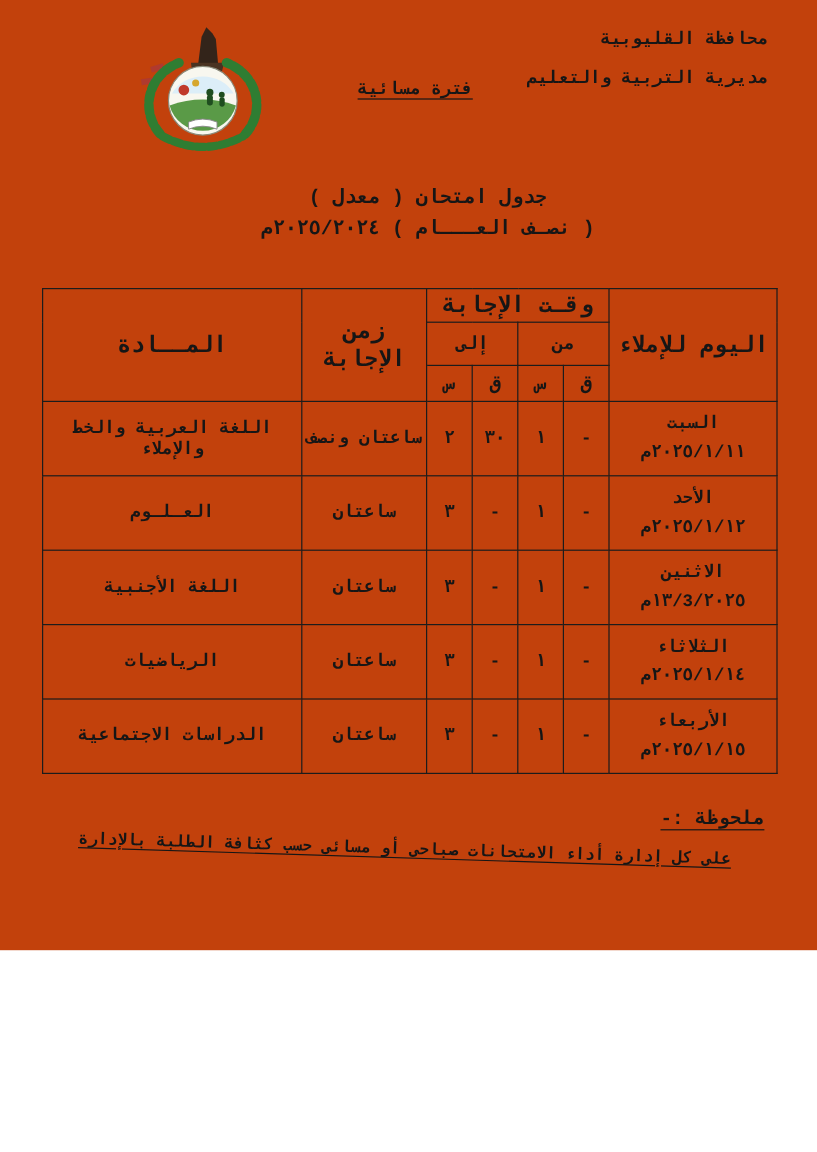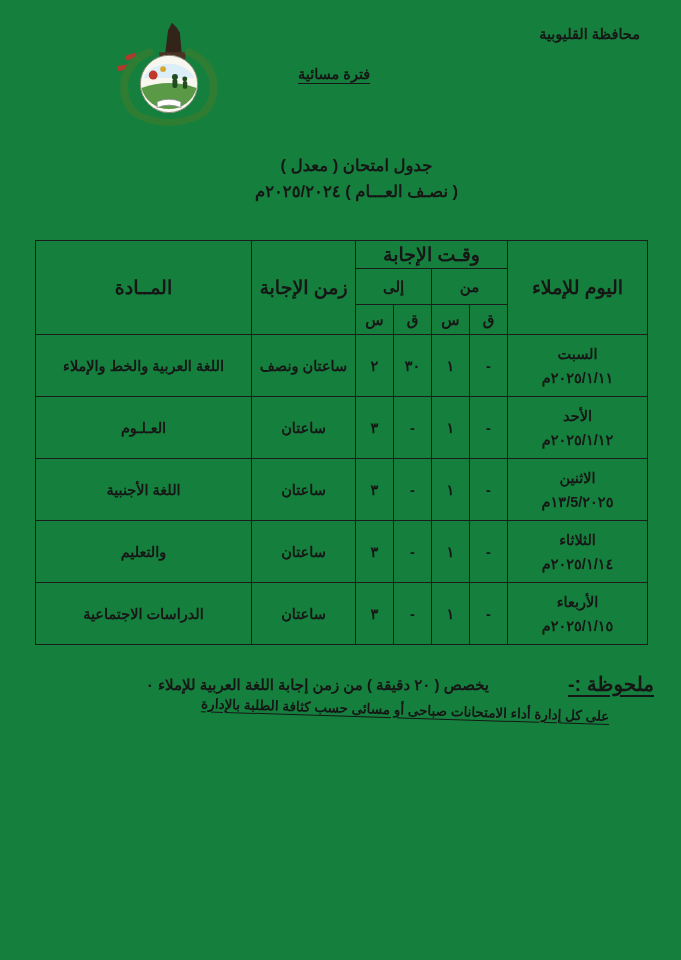--- a/index.html
+++ b/index.html
@@ -1,25 +1,25 @@
 <!DOCTYPE html>
 <html lang="ar" dir="rtl"><head>
 <meta charset="utf-8">
 <style>
   * { box-sizing: border-box; margin: 0; padding: 0; }
   html, body { background: #ffffff; }
   .page {
     position: relative;
     width: 681px;
-    height: 960px;
+    height: 792px;
     margin: 0 auto;
-    background: #15803d;
+    background: #c2410c;
     color: #161616;
     direction: rtl;
-    font-family: Liberation Sans, sans-serif;
+    font-family: Liberation Mono, monospace;
     overflow: hidden;
   }
   
   .letterhead-right {
     position: absolute;
     top: 18px;
     right: 41px;
     text-align: right;
     font-size: 14.5px;
     font-weight: bold;
@@ -79,22 +79,22 @@
   .exam-table thead tr.hr3 th { height: 30px; font-size: 15px; }
   .exam-table thead th { font-size: 15.5px; }
   .exam-table tbody tr { height: 62px; }
   .exam-table tbody td { font-size: 14.5px; }
   td.subject-cell { font-size: 15px; }
   td.day-date-cell { font-size: 14px; line-height: 24px; }
   
   .note-label {
     position: absolute;
     top: 672px;
-    right: 27px;
-    font-size: 20px;
+    right: 44px;
+    font-size: 16px;
     font-weight: bold;
     text-decoration: underline;
     text-underline-offset: 4px;
     white-space: nowrap;
   }
   .note-allocation {
     position: absolute;
     top: 676px;
     right: 192px;
     font-size: 15px;
@@ -114,20 +114,21 @@
     transform-origin: 100% 50%;
   }
 </style>
 </head>
 <body>
 
 <div class="page">
 
   <div class="letterhead-right">
     <div>محافظة القليوبية</div>
+    <div>مديرية التربية والتعليم</div>
   </div>
 
   <div class="period-label">فترة مسائية</div>
 
   <div class="logo">
     <svg viewBox="0 0 160 120" width="158" height="120" aria-hidden="true">
 
       <path d="M76 36 L79 12 L83 4 L88 9 L91 14 L93 36 Z" fill="#33241a"></path>
       <path d="M70 34 h28 l-2 8 h-25 z" fill="#4a3322"></path>
 
@@ -207,53 +208,52 @@
         <td>-</td>
         <td>١</td>
         <td>-</td>
         <td>٣</td>
         <td>ساعتان</td>
         <td class="subject-cell">العـلـوم</td>
       </tr>
       <tr>
         <td class="day-date-cell">
           <div>الاثنين</div>
-          <div>٢٠٢٥/5/١٣م</div>
+          <div>٢٠٢٥/3/١٣م</div>
         </td>
         <td>-</td>
         <td>١</td>
         <td>-</td>
         <td>٣</td>
         <td>ساعتان</td>
         <td class="subject-cell">اللغة الأجنبية</td>
       </tr>
       <tr>
         <td class="day-date-cell">
           <div>الثلاثاء</div>
           <div>٢٠٢٥/١/١٤م</div>
         </td>
         <td>-</td>
         <td>١</td>
         <td>-</td>
         <td>٣</td>
         <td>ساعتان</td>
-        <td class="subject-cell">والتعليم</td>
+        <td class="subject-cell">الرياضيات</td>
       </tr>
       <tr>
         <td class="day-date-cell">
           <div>الأربعاء</div>
           <div>٢٠٢٥/١/١٥م</div>
         </td>
         <td>-</td>
         <td>١</td>
         <td>-</td>
         <td>٣</td>
         <td>ساعتان</td>
         <td class="subject-cell">الدراسات الاجتماعية</td>
       </tr>
     </tbody>
   </table>
 
   <div class="note-label">ملحوظة :-</div>
-  <div class="note-allocation">يخصص ( ٢٠ دقيقة ) من زمن إجابة اللغة العربية للإملاء ٠</div>
   <div class="note-admin">على كل إدارة أداء الامتحانات صباحى أو مسائى حسب كثافة الطلبة بالإدارة</div>
 
 </div>
 
 </body></html>

